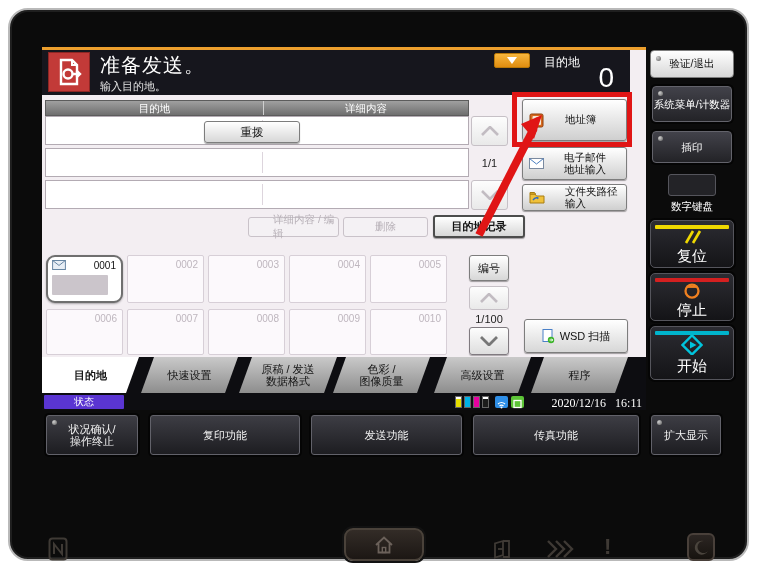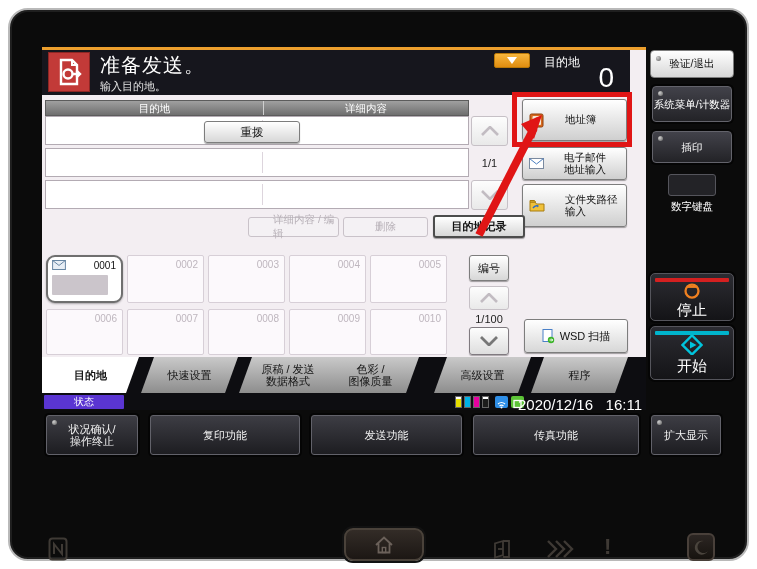--- a/index.html
+++ b/index.html
@@ -70,21 +70,21 @@
        background:linear-gradient(#c9c9c9,#8d8d8d);
        clip-path:polygon(13px 0,100% 0,calc(100% - 13px) 100%,0 100%);}
   .tab.first{clip-path:polygon(0 0,100% 0,calc(100% - 13px) 100%,0 100%);}
   .tab.active{background:#fff;font-weight:bold;}
   #statusbar{position:absolute;left:0;top:37px;width:604px;height:16px;}
   #status-chip{position:absolute;left:2px;top:1px;width:80px;height:14px;background:#5a35d2;color:#fff;
                font-size:10px;display:flex;align-items:center;justify-content:center;border-radius:1px;}
   .toner{position:absolute;top:2px;width:7px;height:12px;border:1px solid #666;background:#fff;overflow:hidden;}
   .toner i{position:absolute;left:0;right:0;bottom:0;display:block;}
   .sq-ic{position:absolute;top:2px;width:13px;height:12px;border-radius:2px;}
-  #dt{position:absolute;right:4px;top:2px;font-size:15px;color:#fff;}
+  #dt{position:absolute;right:4px;top:2px;font-size:12px;color:#fff;font-family:Liberation Serif, serif;}
 
   
   .hw-btn{background:linear-gradient(#3d3d44,#1d1d21);border:1px solid #62626a;border-radius:3px;
           color:#f2f2f2;display:flex;flex-direction:column;align-items:center;justify-content:center;
           font-size:11px;line-height:12.5px;box-shadow:0 0 0 2px #050505;}
   .led{position:absolute;width:5px;height:5px;border-radius:50%;
        background:radial-gradient(circle at 35% 35%,#cfcfcf,#5a5a5a);}
 
   
   .rp-dark{background:linear-gradient(#42424a,#232327);border:1px solid #63636b;border-radius:4px;
@@ -167,21 +167,21 @@
       </svg>
       <span>地址簿</span>
     </div>
     <div class="abs act-btn act-2l" style="top:100px;height:33px;">
       <svg width="15" height="11" viewBox="0 0 15 11">
         <rect x="0.5" y="0.5" width="14" height="10" fill="#fff" stroke="#7a8aa0"></rect>
         <path d="M0.5 0.5 L7.5 6 L14.5 0.5" fill="none" stroke="#4a7ec0"></path>
       </svg>
       <span><span>电子邮件</span><br><span>地址输入</span></span>
     </div>
-    <div class="abs act-btn act-2l" style="top:137px;height:43px;">
+    <div class="abs act-btn act-2l" style="top:137px;height:27px;">
       <svg width="16" height="13" viewBox="0 0 16 13">
         <path d="M1 3 h5 l1.5 2 h7.5 v7 h-14 z" fill="#f0c13a" stroke="#a87d10"></path>
         <path d="M1 3 v-1.5 h4.5 l1 1.5 z" fill="#f0c13a" stroke="#a87d10"></path>
         <path d="M4 9 q2 -3 5 -2" fill="none" stroke="#2a6ac8" stroke-width="1.4"></path>
         <path d="M8 6.2 l2 0.6 l-1.4 1.6 z" fill="#2a6ac8"></path>
       </svg>
       <span><span>文件夹路径</span><br><span>输入</span></span>
     </div>
 
     <div class="abs mid-dis" style="left:206px;top:170px;width:91px;height:20px;padding-left:24px;">详细内容 / 编辑</div>
@@ -249,21 +249,21 @@
       <div class="tab first active" style="left:0;width:97px;">
         <span>目的地</span>
       </div>
       <div class="tab" style="left:197px;width:98px;">
         <span>原稿 / 发送</span>
           <span>数据格式</span>
       </div>
       <div class="tab" style="left:99px;width:97px;">
         <span>快速设置</span>
       </div>
-      <div class="tab" style="left:280px;width:97px;text-align:right;">
+      <div class="tab" style="left:291px;width:97px;text-align:right;">
         <span>色彩 /</span>
           <span>图像质量</span>
       </div>
       <div class="tab" style="left:392px;width:97px;">
         <span>高级设置</span>
       </div>
       <div class="tab" style="left:489px;width:97px;">
         <span>程序</span>
       </div>
 
@@ -325,20 +325,28 @@
     <span>系统菜单</span>
       <span>/计数器</span>
   </div>
   <div class="abs rp-dark" style="left:652px;top:131px;width:80px;height:32px;">
     <span class="led" style="left:5px;top:4px;"></span>
     <span>插印</span>
   </div>
   <div class="abs" style="left:668px;top:174px;width:48px;height:22px;background:#232327;border:1px solid #55555c;border-radius:3px;"></div>
   <div class="abs" style="left:646px;top:200px;width:92px;text-align:center;font-size:10.5px;color:#fff;">数字键盘</div>
 
+  <div class="abs rp-key" style="left:650px;top:220px;width:84px;height:48px;">
+    <span class="rp-bar" style="background:#efd800;"></span>
+    <svg width="24" height="16" viewBox="0 0 24 16">
+      <line x1="6" y1="14" x2="13" y2="2" stroke="#efd800" stroke-width="2.6"></line>
+      <line x1="13" y1="14" x2="20" y2="2" stroke="#efd800" stroke-width="2.6"></line>
+    </svg>
+    <span class="rp-label">复位</span>
+  </div>
   <div class="abs rp-key" style="left:650px;top:273px;width:84px;height:48px;">
     <span class="rp-bar" style="background:#d42020;"></span>
     <svg width="20" height="18" viewBox="0 0 20 18">
       <circle cx="10" cy="9.5" r="6.8" fill="none" stroke="#f08020" stroke-width="2.4"></circle>
       <line x1="4.5" y1="5" x2="15.5" y2="5" stroke="#f08020" stroke-width="2.4"></line>
     </svg>
     <span class="rp-label">停止</span>
   </div>
   <div class="abs rp-key" style="left:650px;top:326px;width:84px;height:54px;">
     <span class="rp-bar" style="background:#00b4cc;"></span>

